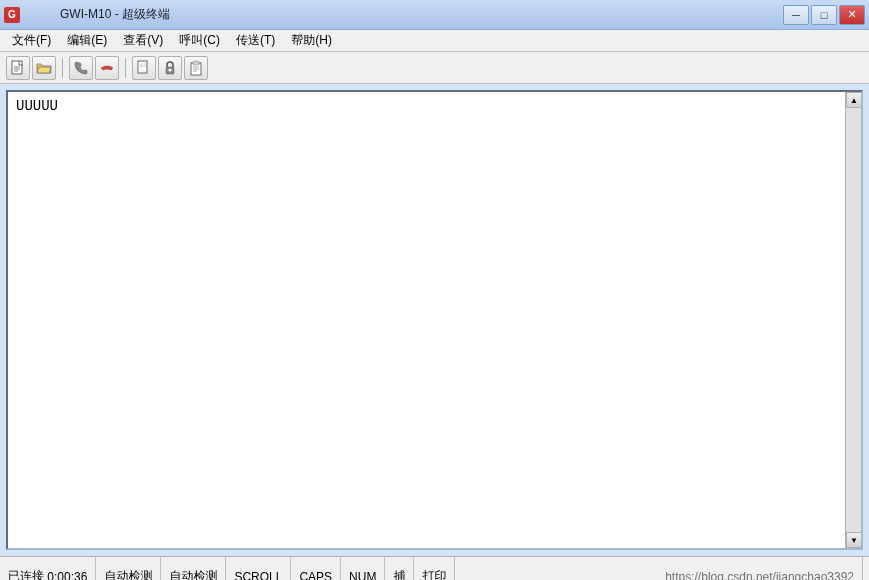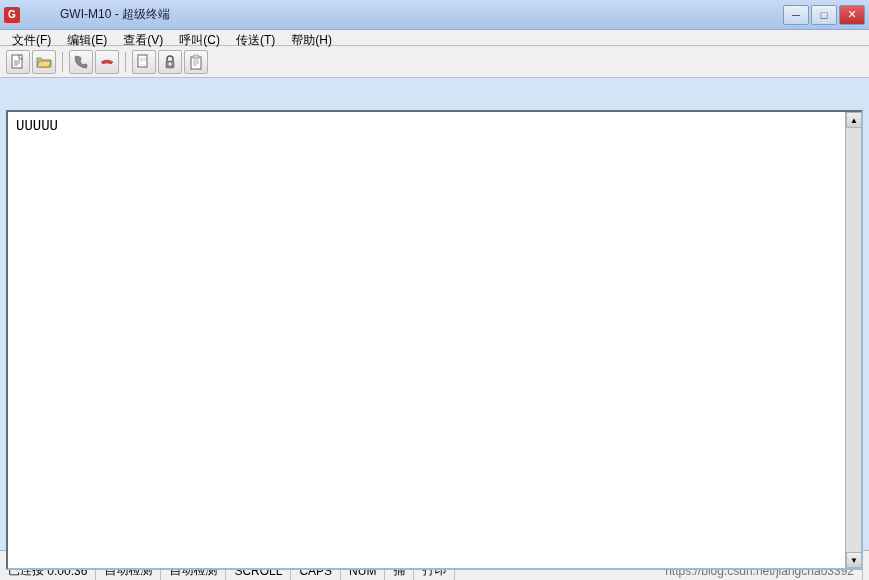--- a/index.html
+++ b/index.html
@@ -62,25 +62,25 @@
       font-size: 11px;
       color: #333;
     }
     .title-btn.close {
       background: linear-gradient(to bottom, #e06060, #c03030);
       color: white;
     }
 
     
     .menu-bar {
-      height: 16px;
+      height: 22px;
       background: #f0f0f0;
       border-bottom: 1px solid #c0c0c0;
       display: flex;
-      align-items: flex-start;
+      align-items: center;
       padding: 0 4px;
     }
     .menu-item {
       padding: 2px 8px;
       font-size: 12px;
       color: #000;
       cursor: pointer;
       white-space: nowrap;
     }
 
@@ -119,21 +119,20 @@
       padding: 6px;
       background: #d4e4f7;
     }
     .terminal-area {
       width: 100%;
       height: 100%;
       background: white;
       border: 2px inset #a0b8d0;
       position: relative;
       overflow: hidden;
-      margin-top: 26px;
     }
     .terminal-content {
       padding: 6px 8px;
       font-family: 'Courier New', monospace;
       font-size: 14px;
       color: #000;
       white-space: pre;
     }
     .terminal-scrollbar {
       position: absolute;

